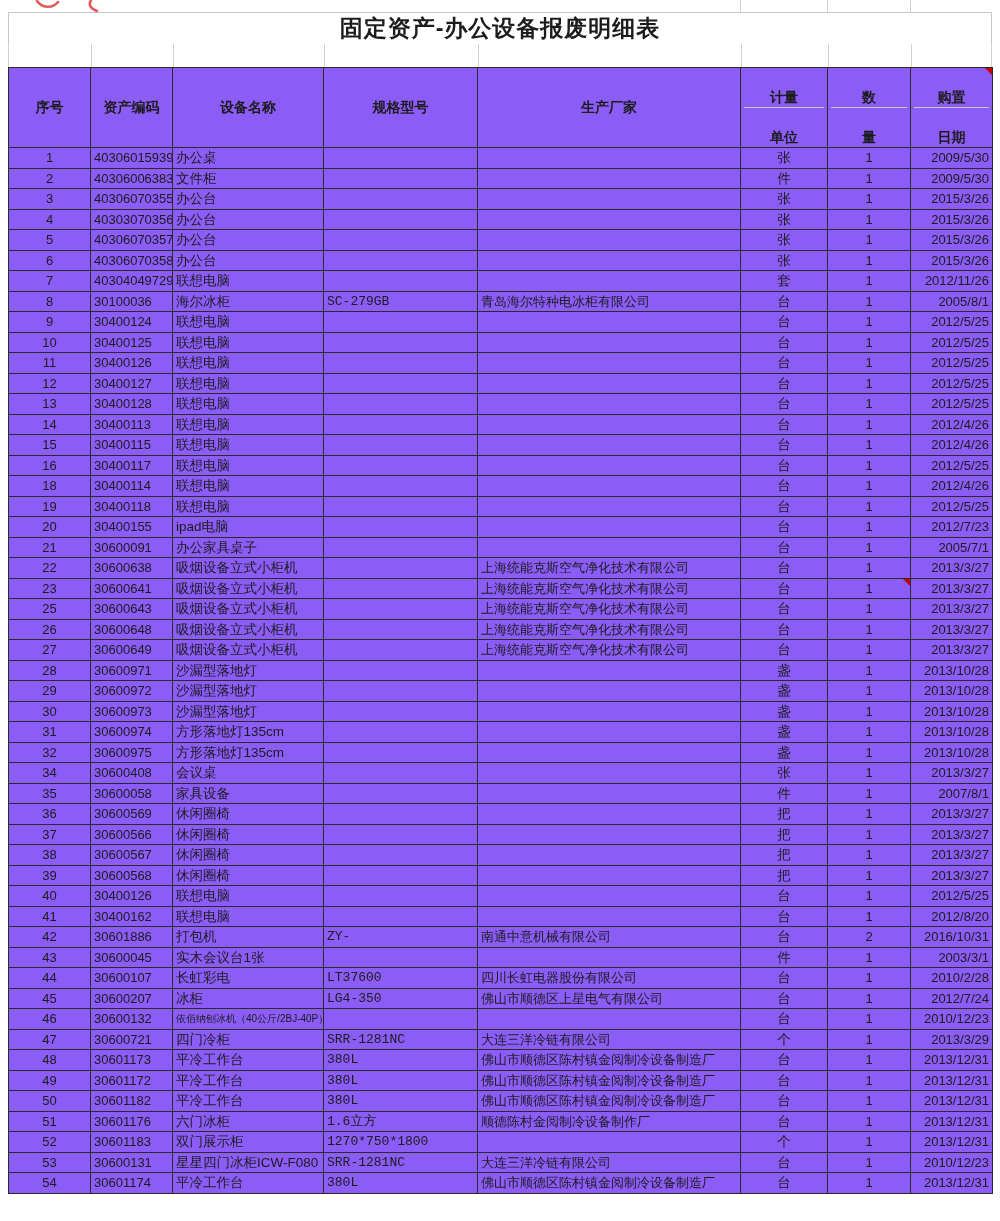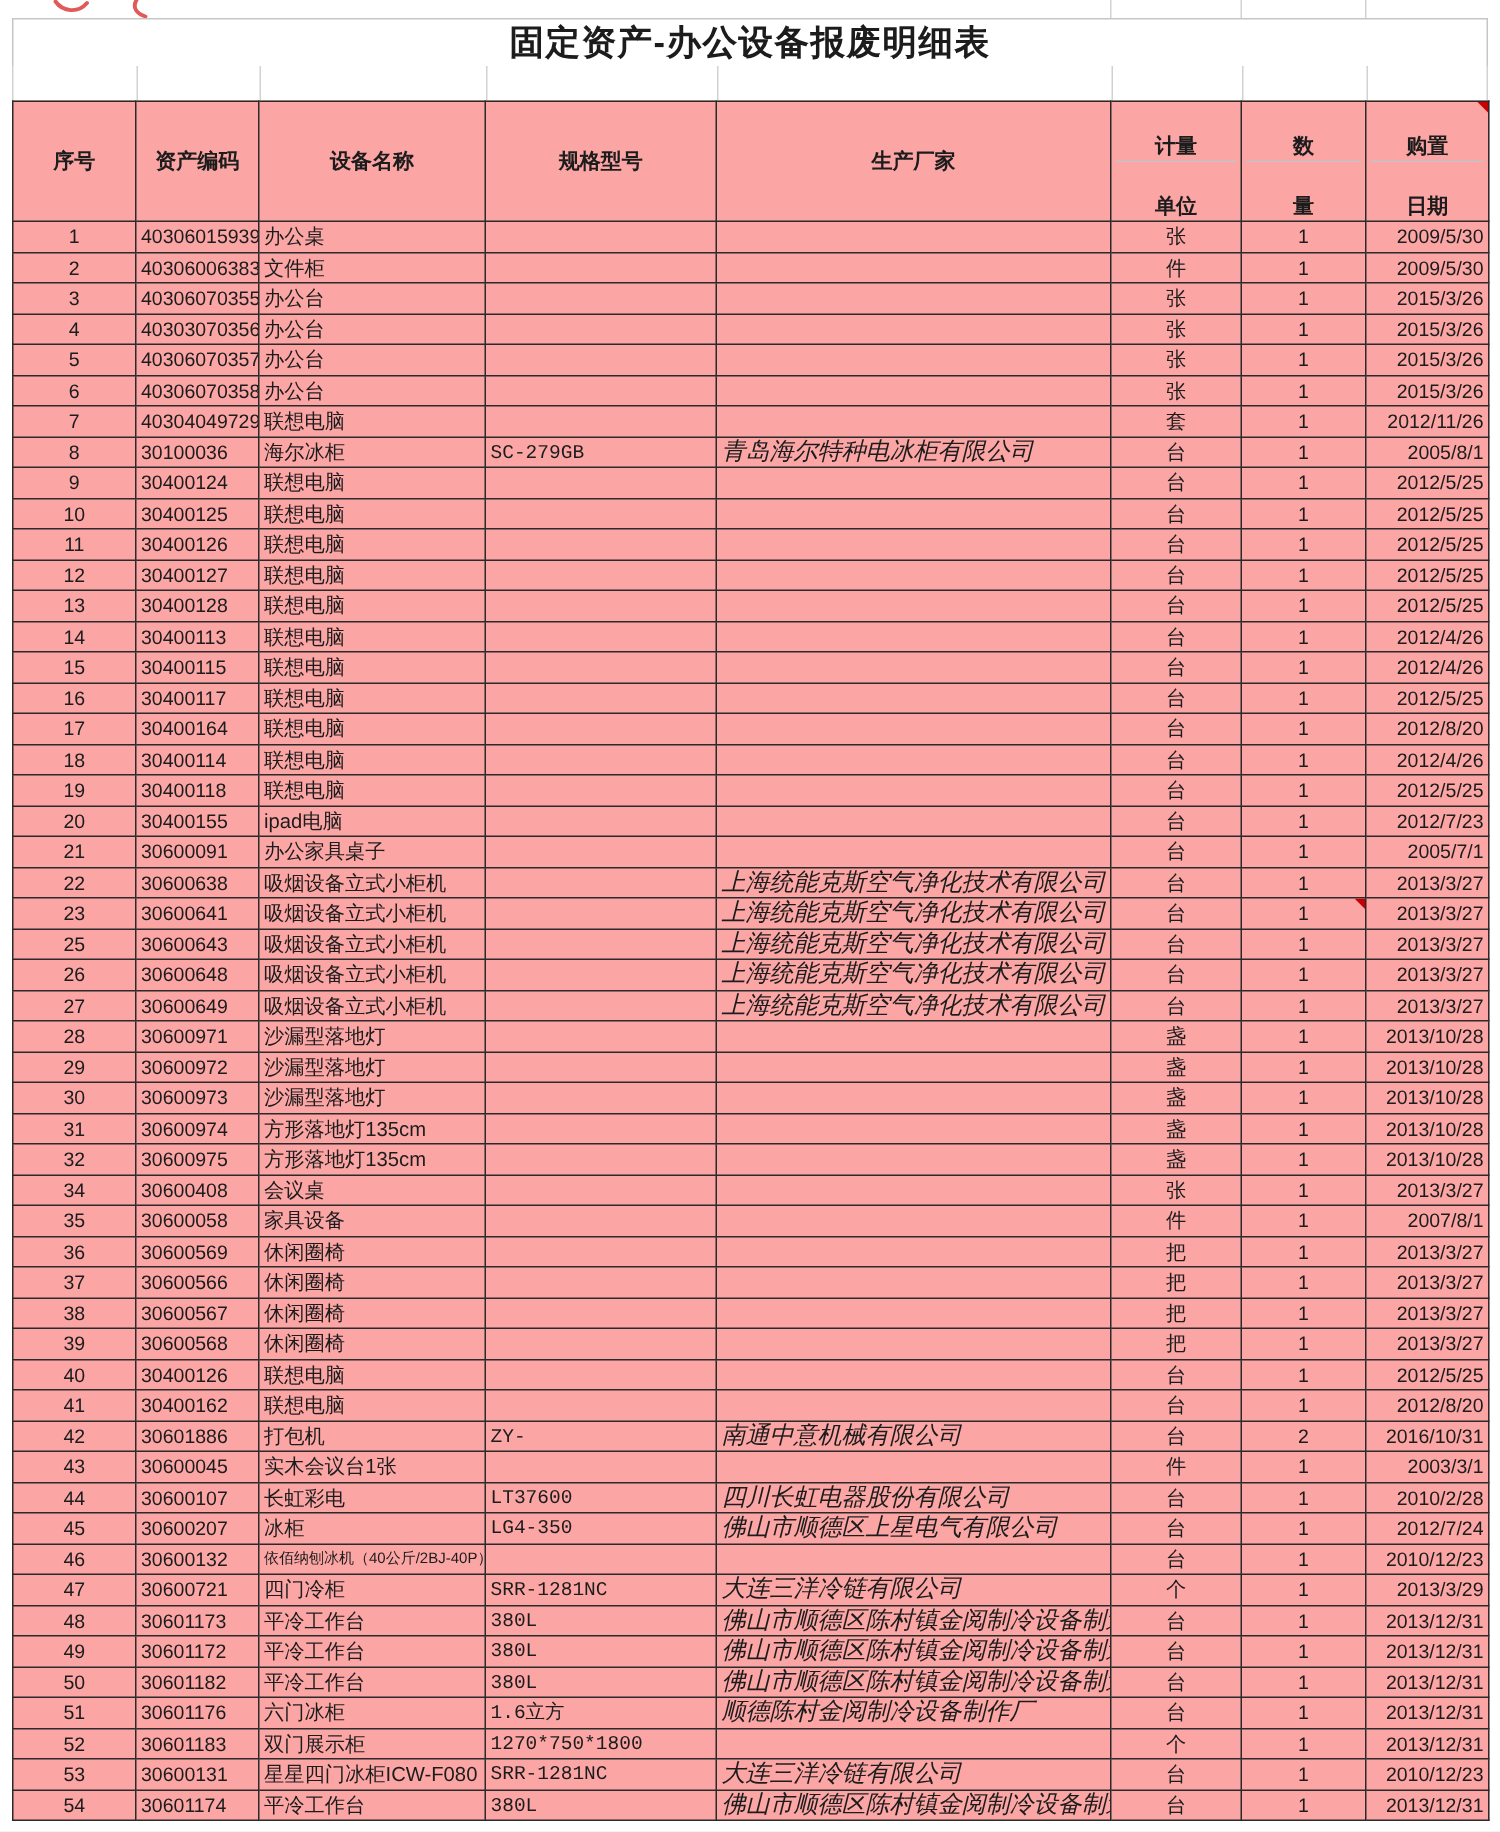--- a/index.html
+++ b/index.html
@@ -9,33 +9,33 @@
   }
   
   .gridv{position:absolute;width:1px;background:#d2d2d2;}
   .title-row{
     position:absolute;left:8px;top:12px;width:982px;height:31px;
     border:1px solid #c6c6c6;display:flex;align-items:center;justify-content:center;background:#fff;
   }
   .title-text{font-size:23px;font-weight:bold;letter-spacing:1px;}
   .spacer-row{position:absolute;left:8px;top:44px;width:982px;height:23px;
     border-left:1px solid #d2d2d2;border-right:1px solid #d2d2d2;background:#fff;}
-  table.main{position:absolute;left:8px;top:67px;width:984px;border-collapse:collapse;table-layout:fixed;background:#fca5a5;}
+  table.main{position:absolute;left:8px;top:67px;width:984px;border-collapse:collapse;table-layout:fixed;background:#8b5cf6;}
   table.main th,table.main td{border:1px solid #2a2a2a;overflow:hidden;white-space:nowrap;padding:0 3px;}
   thead th{border-top:2px solid #111;font-weight:bold;font-size:14px;text-align:center;padding:0;position:relative;}
   thead tr{height:40px;}
   .hline{height:19px;line-height:19px;margin-top:20px;}
   .hline.l1{border-bottom:1px solid #c4c4c4;}
   tbody tr{height:20.5px;}
   tbody td{font-size:13px;line-height:19px;}
   .c0{text-align:center;}
   .c1{font-size:13px;}
   .c2{font-size:13.5px;}
   .c3{font-family:"Liberation Mono","DejaVu Sans Mono",monospace;font-size:13px;margin-top:32px;}
-  .c4{font-size:16px;font-style:italic;}
+  .c4{font-size:13px;}
   .c5{text-align:center;font-size:13.5px;}
   .c6{text-align:center;position:relative;}
   .c7{text-align:right;}
   td.small-name{font-size:10px;}
   .corner-marker{
     position:absolute;top:0;right:0;width:0;height:0;
     border-left:7px solid transparent;border-top:7px solid #c40000;
   }
   .pen-marks{position:absolute;left:0;top:0;}
 </style>
@@ -255,30 +255,20 @@
           <td class="c0">16</td>
           <td class="c1">30400117</td>
           <td class="c2">联想电脑</td>
           <td class="c3"></td>
           <td class="c4"></td>
           <td class="c5">台</td>
           <td class="c6">1</td>
           <td class="c7">2012/5/25</td>
         </tr>
         <tr>
-          <td class="c0">17</td>
-          <td class="c1">30400164</td>
-          <td class="c2">联想电脑</td>
-          <td class="c3"></td>
-          <td class="c4"></td>
-          <td class="c5">台</td>
-          <td class="c6">1</td>
-          <td class="c7">2012/8/20</td>
-        </tr>
-        <tr>
           <td class="c0">18</td>
           <td class="c1">30400114</td>
           <td class="c2">联想电脑</td>
           <td class="c3"></td>
           <td class="c4"></td>
           <td class="c5">台</td>
           <td class="c6">1</td>
           <td class="c7">2012/4/26</td>
         </tr>
         <tr>

